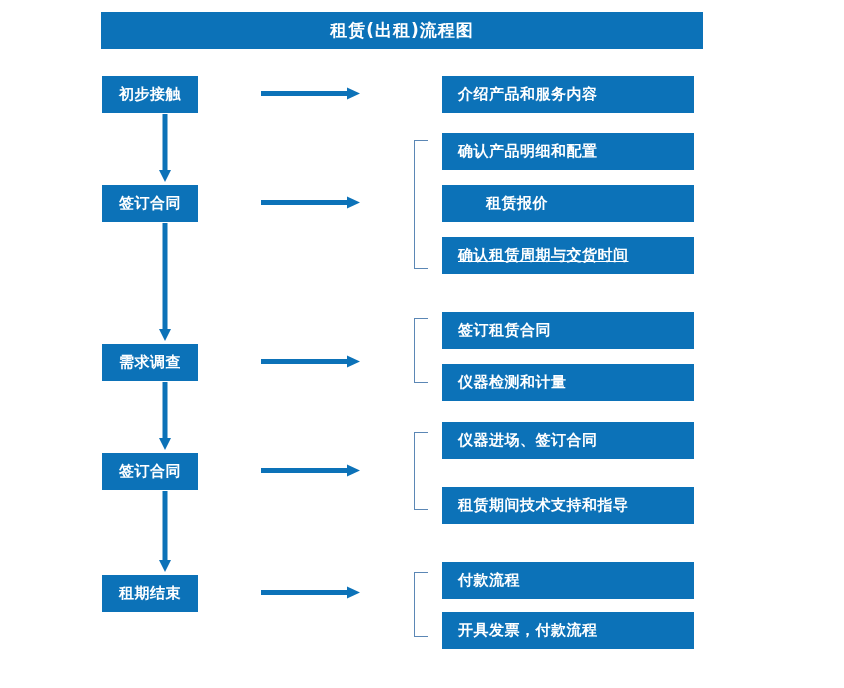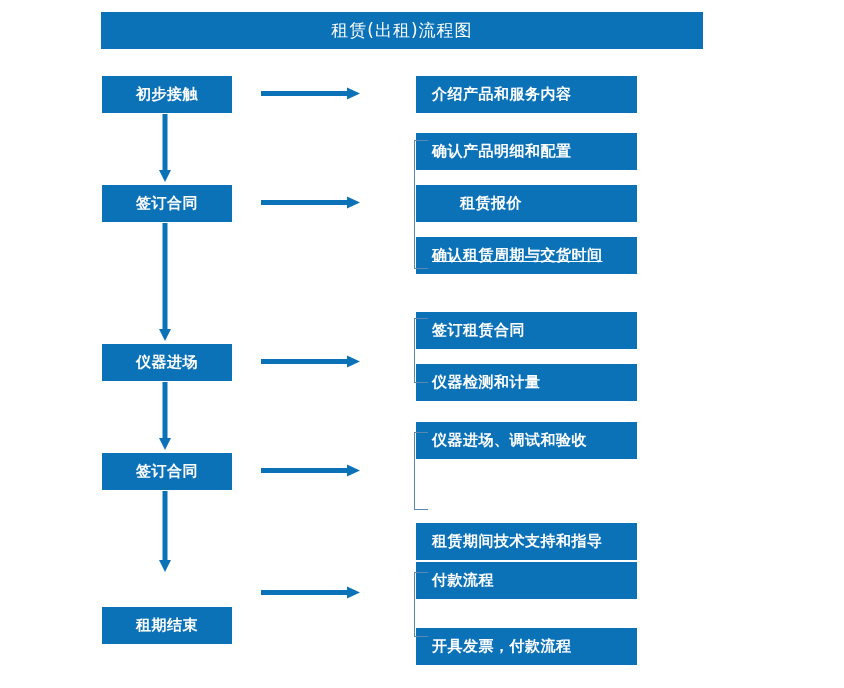--- a/index.html
+++ b/index.html
@@ -21,43 +21,43 @@
   }
   .title-bar {
     position: absolute;
     left: 101px;
     top: 12px;
     width: 602px;
     height: 37px;
     background: #0c72b8;
     color: #ffffff;
     font-size: 17px;
-    font-weight: normal;
+    font-weight: bold;
     display: flex;
     align-items: center;
     justify-content: center;
     letter-spacing: 1px;
   }
   .stage-box {
     position: absolute;
-    width: 130px;
+    width: 96px;
     height: 37px;
     background: #0c72b8;
     color: #ffffff;
     font-size: 15px;
     font-weight: bold;
     display: flex;
     align-items: center;
     justify-content: center;
     letter-spacing: 0.5px;
   }
   .task-box {
     position: absolute;
-    left: 416px;
-    width: 221px;
+    left: 442px;
+    width: 252px;
     height: 37px;
     background: #0c72b8;
     color: #ffffff;
     font-size: 15px;
     font-weight: bold;
     display: flex;
     align-items: center;
     padding-left: 16px;
     box-sizing: border-box;
     letter-spacing: 0.5px;
@@ -83,35 +83,35 @@
 </head>
 <body>
 
 <div id="canvas">
 
   <div class="title-bar">租赁(出租)流程图</div>
 
   <div id="stages-layer">
       <div class="stage-box" style="left: 102px; top: 76px;">初步接触</div>
       <div class="stage-box" style="left: 102px; top: 185px;">签订合同</div>
-      <div class="stage-box" style="left: 102px; top: 344px;">仪器进场</div>
+      <div class="stage-box" style="left: 102px; top: 344px;">需求调查</div>
       <div class="stage-box" style="left: 102px; top: 453px;">签订合同</div>
-      <div class="stage-box" style="left: 102px; top: 575px; margin-top: 32px;">租期结束</div>
+      <div class="stage-box" style="left: 102px; top: 575px;">租期结束</div>
     </div>
   <div id="tasks-layer">
       <div class="task-box" style="top: 76px;">介绍产品和服务内容</div>
       <div class="task-box" style="top: 133px;">确认产品明细和配置</div>
       <div class="task-box" style="top: 185px; padding-left: 44px;">租赁报价</div>
       <div class="task-box" style="top: 237px; text-decoration: underline;">确认租赁周期与交货时间</div>
       <div class="task-box" style="top: 312px;">签订租赁合同</div>
       <div class="task-box" style="top: 364px; font-family: Liberation Mono, monospace;">仪器检测和计量</div>
-      <div class="task-box" style="top: 422px;">仪器进场、调试和验收</div>
-      <div class="task-box" style="top: 487px; margin-top: 36px;">租赁期间技术支持和指导</div>
+      <div class="task-box" style="top: 422px;">仪器进场、签订合同</div>
+      <div class="task-box" style="top: 487px;">租赁期间技术支持和指导</div>
       <div class="task-box" style="top: 562px;">付款流程</div>
-      <div class="task-box" style="top: 612px; margin-top: 16px;">开具发票，付款流程</div>
+      <div class="task-box" style="top: 612px;">开具发票，付款流程</div>
     </div>
   <div id="connectors-layer">
       <div class="bracket" style="left: 414px; top: 140px; height: 129px;"></div>
       <div class="bracket" style="left: 414px; top: 318px; height: 65px;"></div>
       <div class="bracket" style="left: 414px; top: 432px; height: 78px;"></div>
       <div class="bracket" style="left: 414px; top: 572px; height: 65px;"></div>
       <div class="h-arrow" style="left: 261px; top: 86px;"><svg width="100" height="16" viewBox="0 0 100 16">
           <rect x="0" y="5" width="88" height="5" fill="#0c72b8"></rect>
           <polygon points="86,1.5 99,7.5 86,13.5" fill="#0c72b8"></polygon>
         </svg></div>

